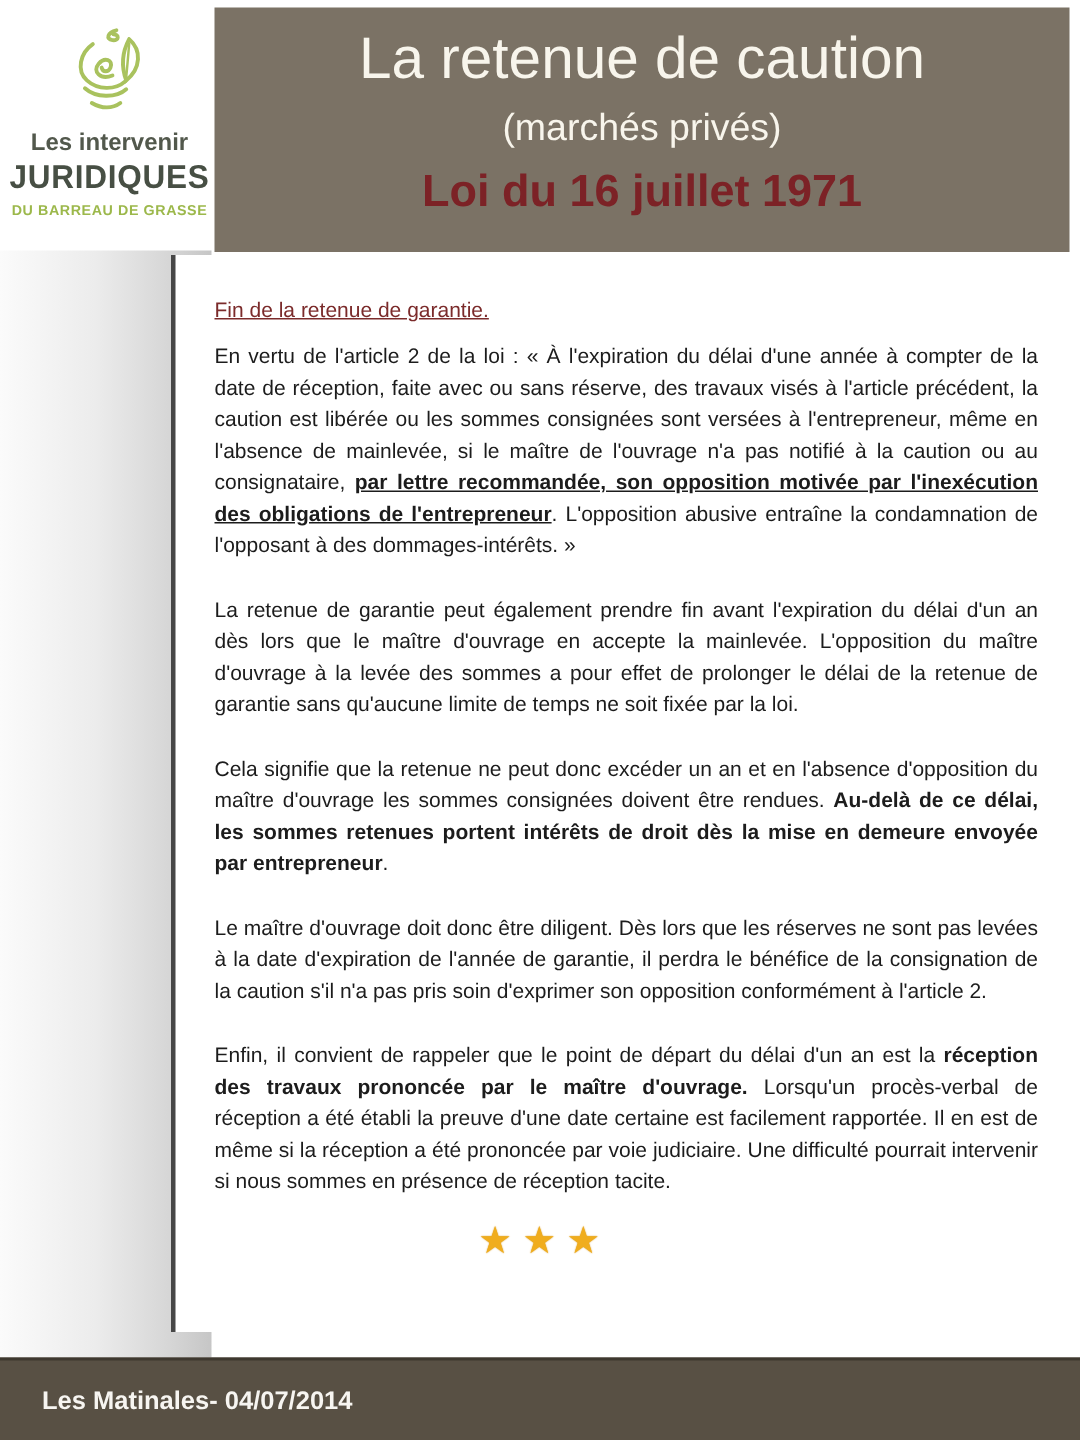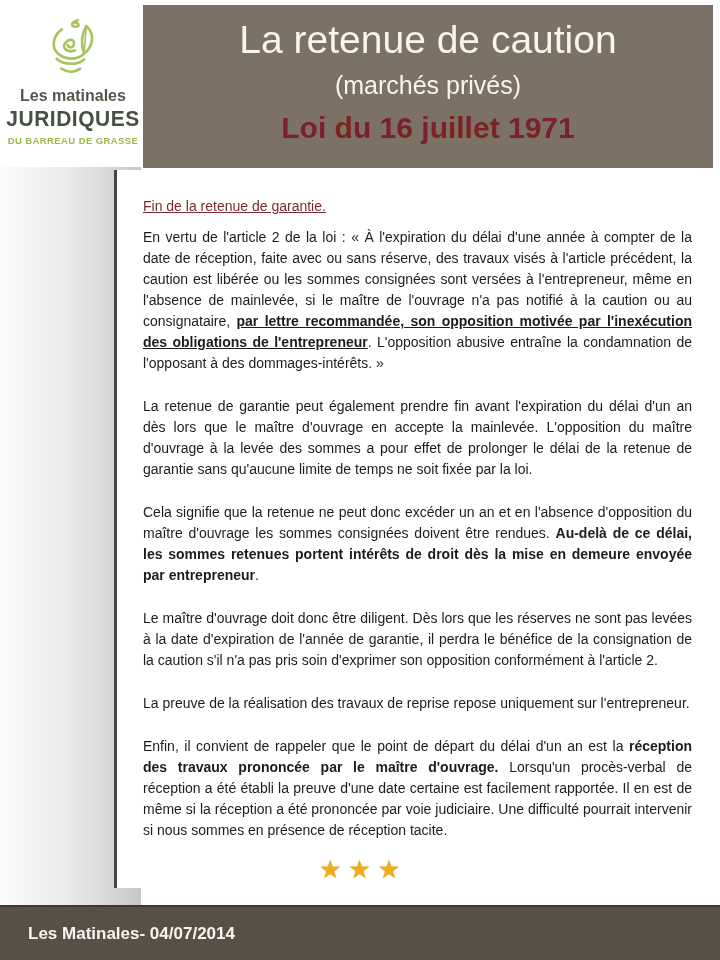--- a/index.html
+++ b/index.html
@@ -51,42 +51,41 @@
       <g fill="none" stroke="#a9c25e" stroke-width="4" stroke-linecap="round">
         <path d="M62,6 C53,8 51,15 58,16 C65,17 65,10 59,10"></path>
         <path d="M38,20 C25,29 21,47 32,57 C43,67 61,67 71,58"></path>
         <path d="M58,52 C46,57 37,48 44,40 C50,33 59,36 56,44 C54,49 48,49 47,44"></path>
         <path d="M75,15 C88,26 87,45 72,57 C67,43 68,28 75,15"></path>
         <path d="M75,20 C74,32 73,44 72,54" stroke-width="2.5"></path>
         <path d="M30,65 C41,75 62,75 72,66"></path>
         <path d="M37,80 C47,86 58,86 66,80"></path>
       </g>
     </svg>
-    <div class="brand1">Les matinales</div>
+    <div class="brand1">Les intervenir</div>
     <div class="brand2">JURIDIQUES</div>
     <div class="brand3">DU BARREAU DE GRASSE</div>
   </div>
 
   <div class="band">
     <div class="t1">La retenue de caution</div>
     <div class="t2">(marchés privés)</div>
     <div class="t3">Loi du 16 juillet 1971</div>
   </div>
 
   <div class="graybar"></div>
 
   <div class="panel">
     <div class="inner">
       <div class="heading">Fin de la retenue de garantie.</div>
       <div id="paragraphs">
           <p><span>En vertu de l'article 2 de la loi : «  À l'expiration du délai d'une année à compter de la date de réception, faite avec ou sans réserve, des travaux visés à l'article précédent, la caution est libérée ou les sommes consignées sont versées à l'entrepreneur, même en l'absence de mainlevée, si le maître de l'ouvrage n'a pas notifié à la caution ou au consignataire, </span><span class="bu">par lettre recommandée, son opposition motivée par l'inexécution des obligations de l'entrepreneur</span><span>. L'opposition abusive entraîne la condamnation de l'opposant à des dommages-intérêts. »</span></p>
           <p><span>La retenue de garantie peut également prendre fin avant l'expiration du délai d'un an dès lors que le maître d'ouvrage en accepte la mainlevée. L'opposition du maître d'ouvrage à la levée des sommes a pour effet de prolonger le délai de la retenue de garantie sans qu'aucune limite de temps ne soit fixée par la loi.</span></p>
           <p><span>Cela signifie que la retenue ne peut donc excéder un an et en l'absence d'opposition du maître d'ouvrage les sommes consignées doivent être rendues. </span><span class="b">Au-delà de ce délai, les sommes retenues portent intérêts de droit dès la mise en demeure  envoyée par entrepreneur</span><span>.</span></p>
           <p><span>Le maître d'ouvrage doit donc être diligent. Dès lors que les réserves ne sont pas levées à la date d'expiration de l'année de garantie, il perdra le bénéfice de la consignation de la caution s'il n'a pas pris soin d'exprimer son opposition conformément à l'article 2.</span></p>
-          <p><span>La preuve de la réalisation des travaux de reprise repose uniquement sur l'entrepreneur.</span></p>
           <p><span>Enfin, il convient de rappeler que le point de départ du délai d'un an est la </span><span class="b">réception des travaux prononcée par le maître d'ouvrage.</span><span> Lorsqu'un procès-verbal de réception a été établi la preuve d'une date certaine est facilement rapportée. Il en est de même si la réception a été prononcée par voie judiciaire. Une difficulté pourrait intervenir si nous sommes en présence de réception tacite.</span></p>
         </div>
       <div class="stars">★★★</div>
     </div>
   </div>
 
   <div class="footer">
     <span class="ft">Les Matinales- 04/07/2014</span>
   </div>
 

